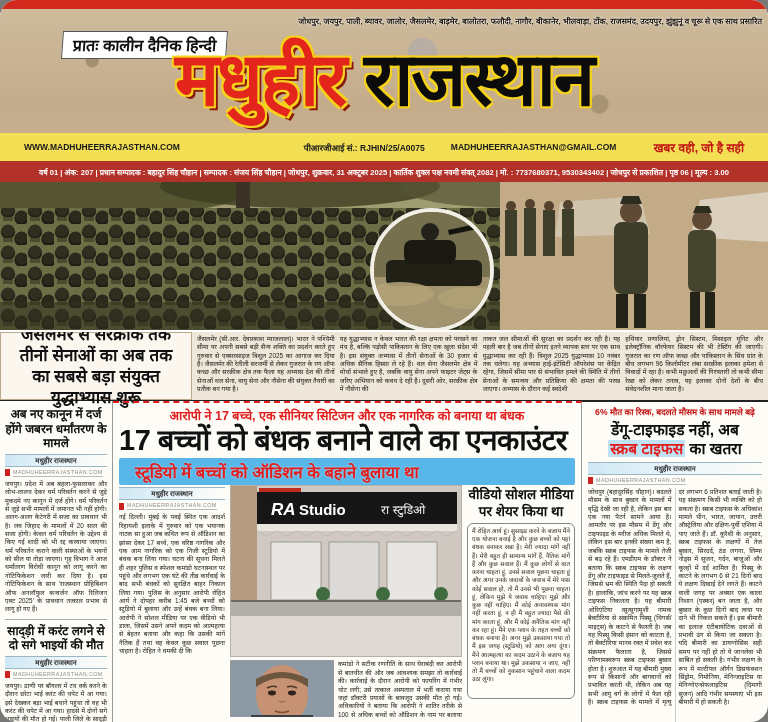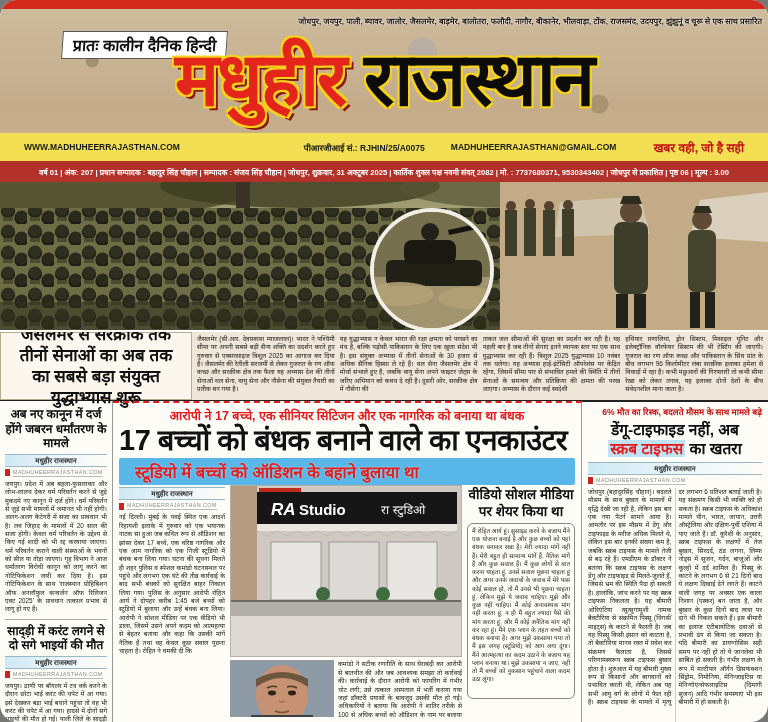--- a/index.html
+++ b/index.html
@@ -69,21 +69,21 @@
   .facewrap{flex:0 0 104px;}
   .face{height:62px;border:1px solid #9a9a9a;overflow:hidden;}
   .facecap{font-size:6.2px;line-height:1.3;text-align:justify;color:#26241e;margin-top:2px;}
   .cg-body2{flex:1;font-size:6.35px;line-height:1.32;text-align:justify;color:#26241e;overflow:hidden;}
   .cg-col3{flex:1;overflow:hidden;}
   .vb-head{font-size:13.5px;font-weight:bold;text-align:center;line-height:1.2;color:#0e0e0e;margin:2px 0 3px;}
   .quotebox{border:1px solid #888;border-radius:6px;padding:3px 4px;font-size:6.2px;line-height:1.33;
       text-align:justify;color:#26241e;height:168px;overflow:hidden;background:#fffdf8;}
   
   .health{flex:1;padding:4px 6px;box-sizing:border-box;overflow:hidden;border-top:1px solid #222;}
-  .h-kicker{color:#c21212;font-weight:bold;font-size:8.6px;text-align:right;}
+  .h-kicker{color:#c21212;font-weight:bold;font-size:8.6px;text-align:center;}
   .h-head{font-size:15.5px;font-weight:bold;text-align:center;line-height:1.25;color:#0e0e0e;margin:2px 0 3px;}
   .h-head .hl{background:#bfe3f5;color:#e11d1d;padding:0 2px;}
   .h-cols{column-count:2;column-gap:7px;column-rule:1px solid #ccc;
       font-size:6.35px;line-height:1.33;text-align:justify;color:#26241e;height:252px;overflow:hidden;}
 </style>
 </head>
 <body>
 
 <div class="page">
 

